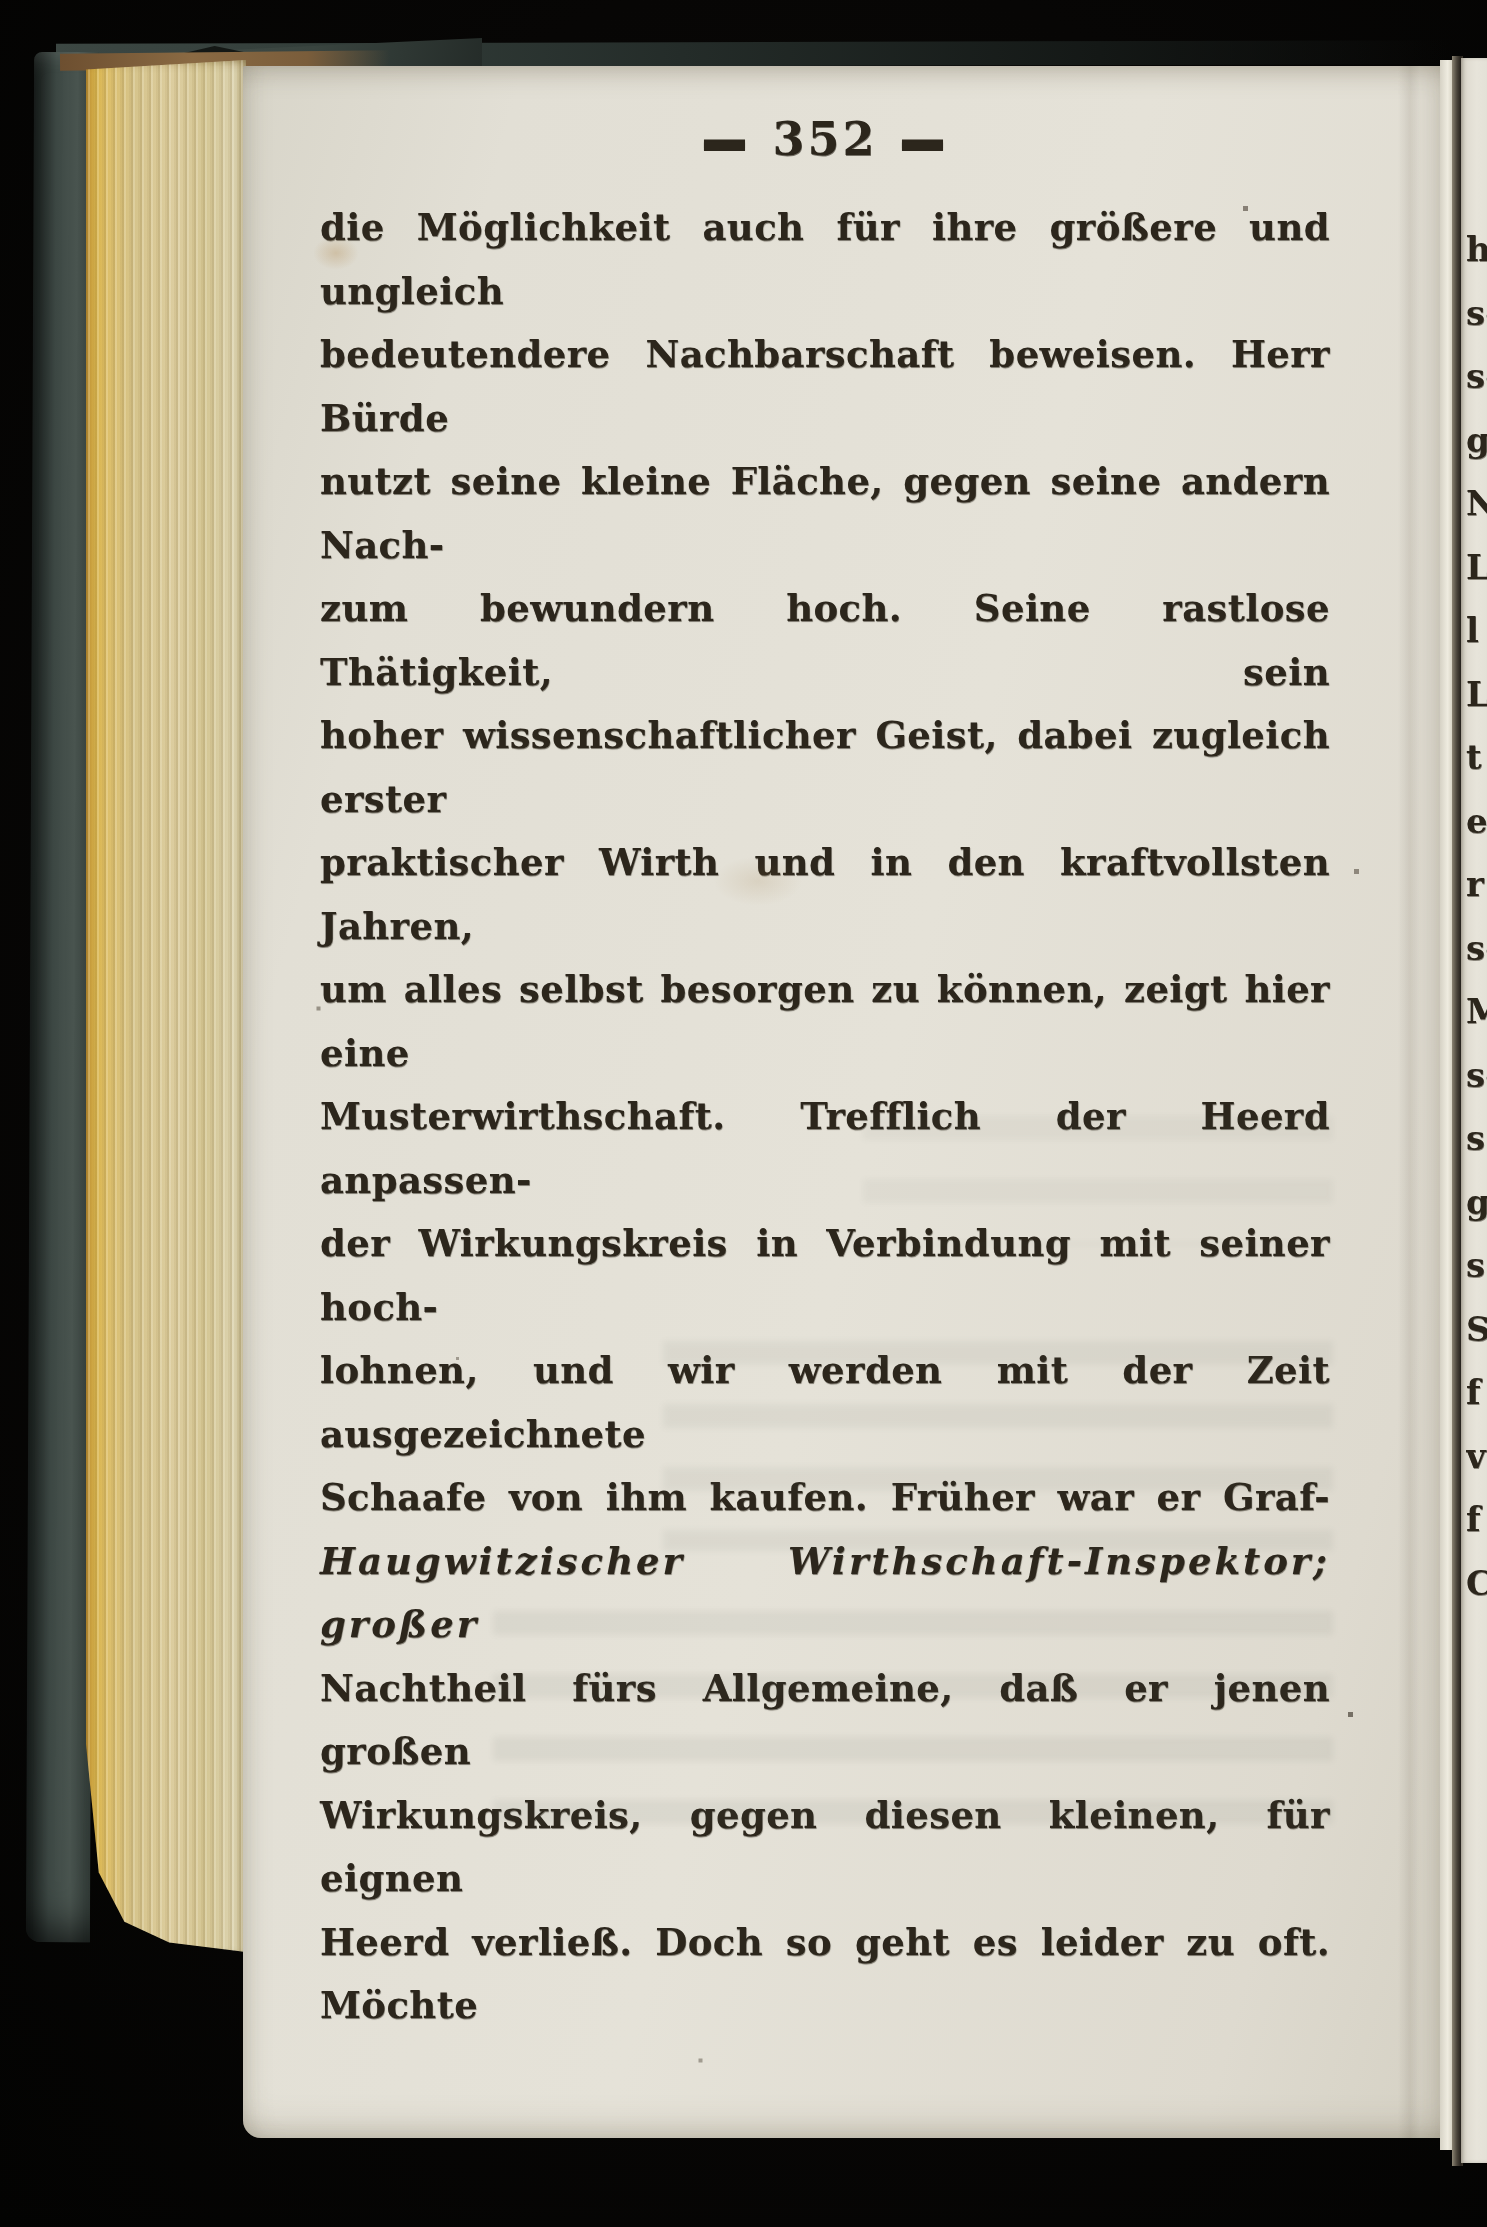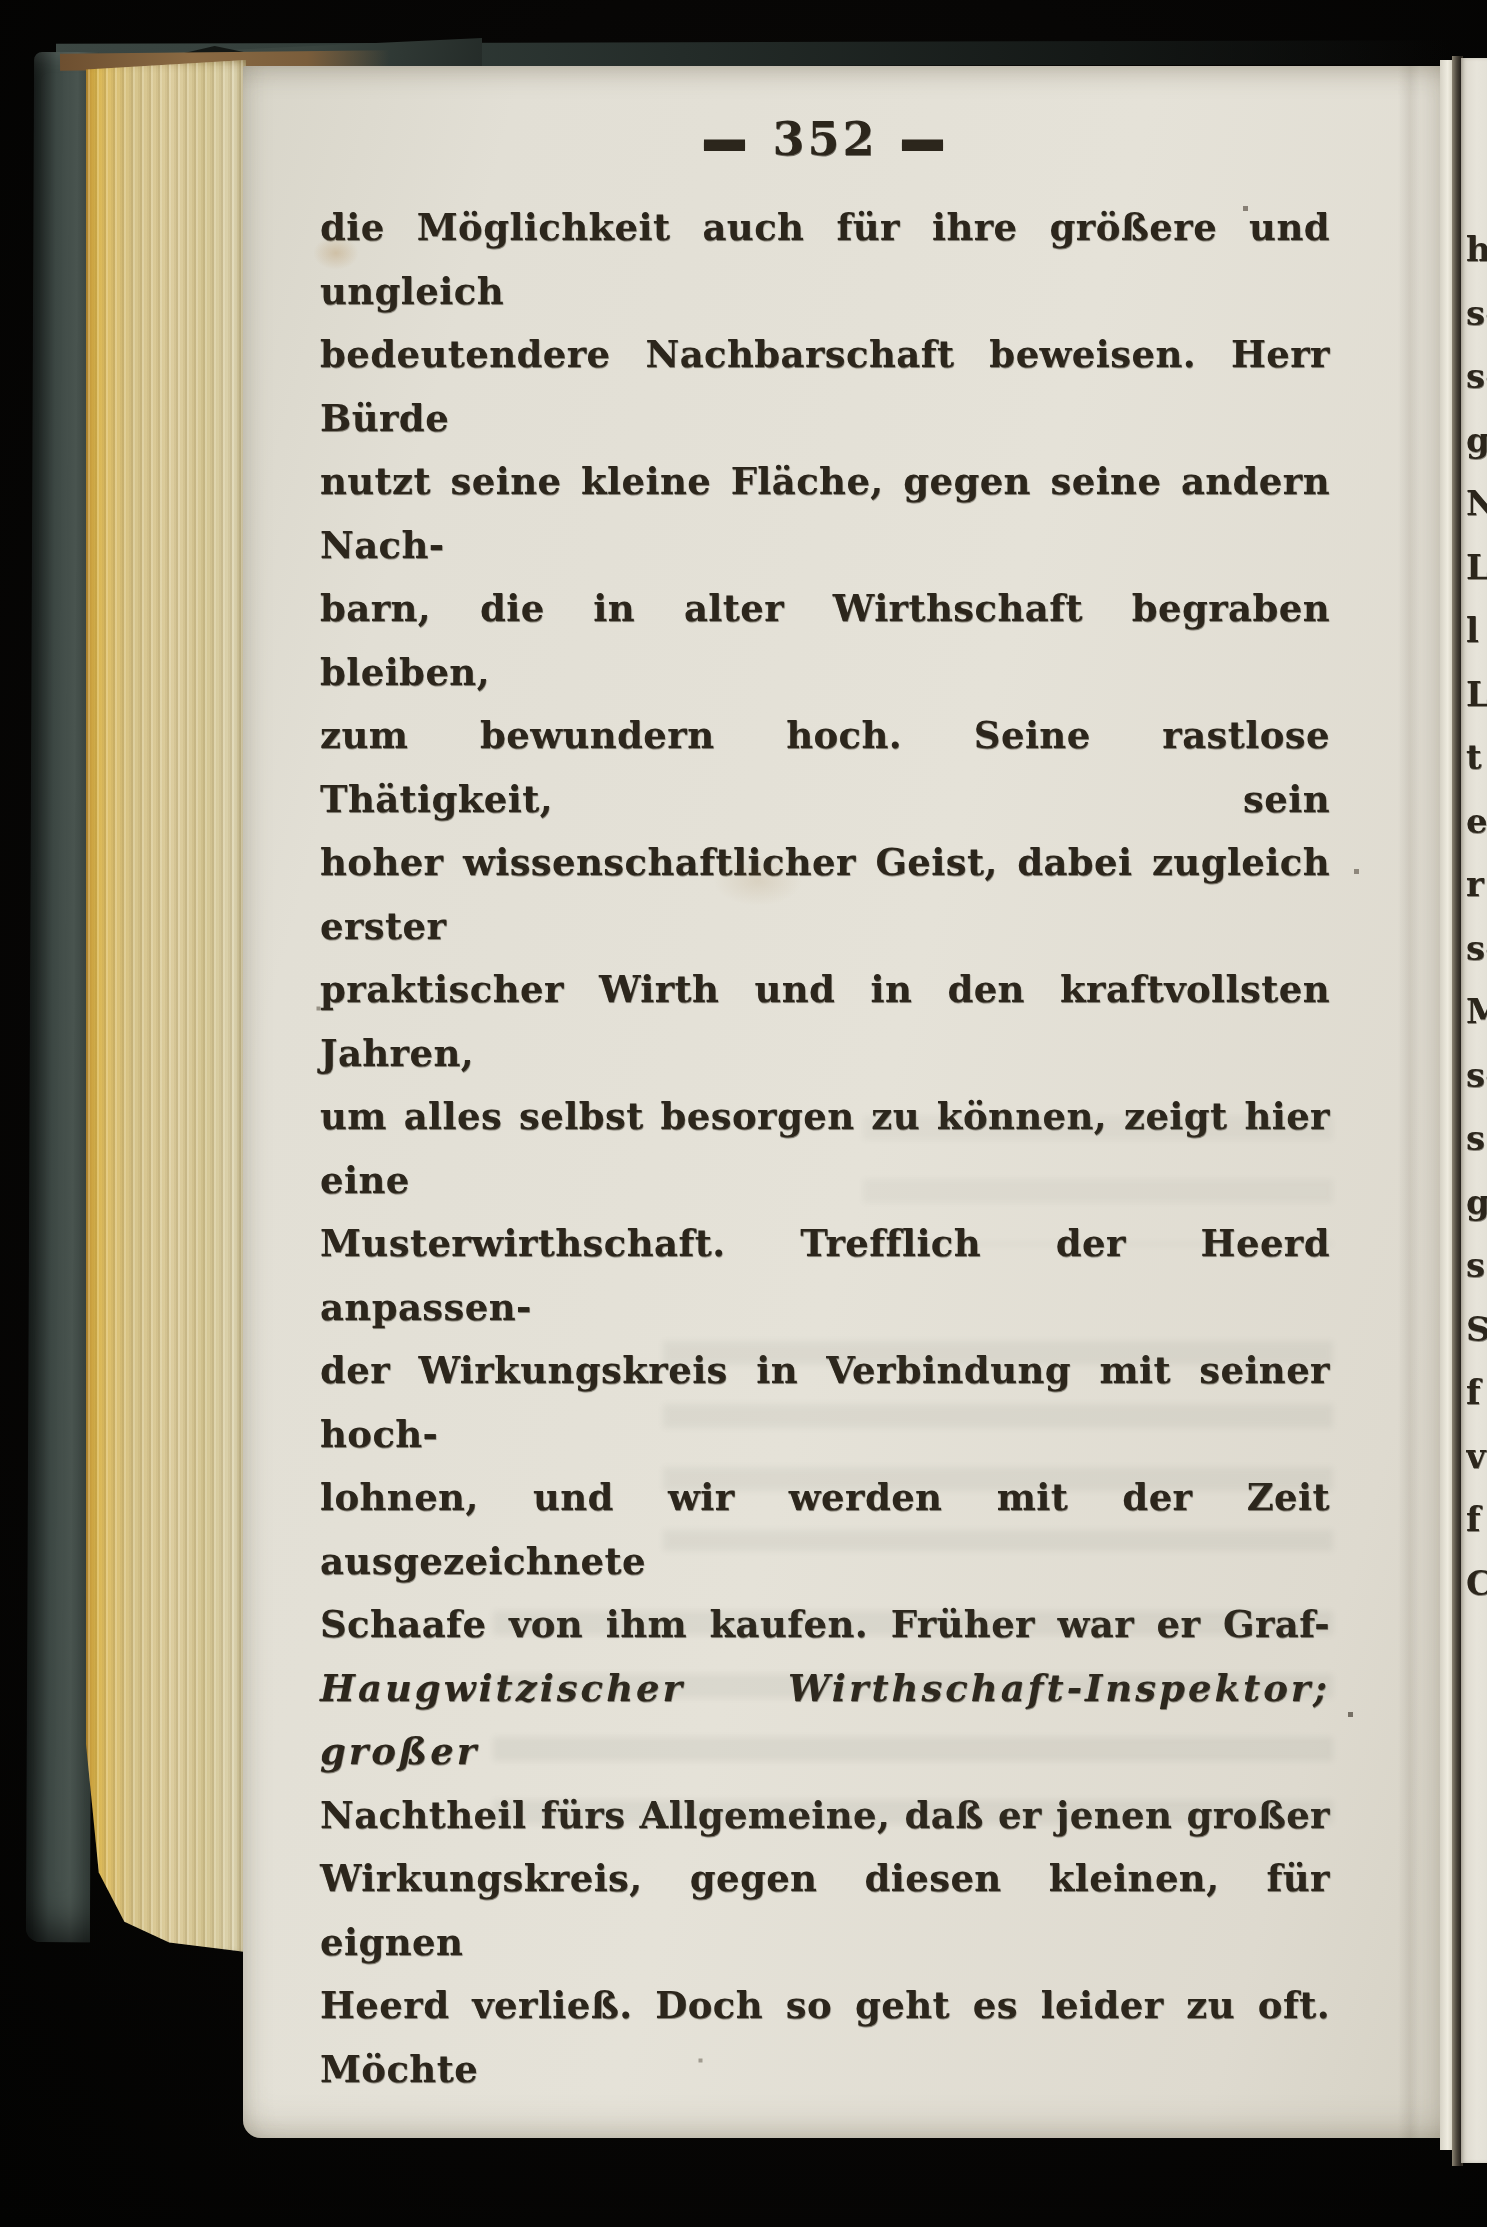--- a/index.html
+++ b/index.html
@@ -127,31 +127,30 @@
   <div class="main-page">
     <div class="page-header">
       <span class="hdr-dash">—</span>
       <span class="hdr-num">352</span>
       <span class="hdr-dash">—</span>
     </div>
     <div class="text-block">
         <div class="line">die Möglichkeit auch für ihre größere und ungleich</div>
         <div class="line">bedeutendere Nachbarschaft beweisen. Herr Bürde</div>
         <div class="line">nutzt seine kleine Fläche, gegen seine andern Nach-</div>
-        <div class="line">barn, die in alter Wirthschaft begraben bleiben,</div>
         <div class="line">zum bewundern hoch. Seine rastlose Thätigkeit, sein</div>
         <div class="line">hoher wissenschaftlicher Geist, dabei zugleich erster</div>
         <div class="line">praktischer Wirth und in den kraftvollsten Jahren,</div>
         <div class="line">um alles selbst besorgen zu können, zeigt hier eine</div>
         <div class="line">Musterwirthschaft. Trefflich der Heerd anpassen-</div>
         <div class="line">der Wirkungskreis in Verbindung mit seiner hoch-</div>
         <div class="line">lohnen, und wir werden mit der Zeit ausgezeichnete</div>
         <div class="line">Schaafe von ihm kaufen. Früher war er Graf-</div>
         <div class="line spaced">Haugwitzischer Wirthschaft-Inspektor; großer</div>
-        <div class="line">Nachtheil fürs Allgemeine, daß er jenen großer</div>
+        <div class="line">Nachtheil fürs Allgemeine, daß er jenen großen</div>
         <div class="line">Wirkungskreis, gegen diesen kleinen, für eignen</div>
         <div class="line">Heerd verließ. Doch so geht es leider zu oft. Möchte</div>
       </div>
     <div class="bleed b1"></div>
     <div class="bleed b2"></div>
     <div class="bleed b3"></div>
     <div class="stain s1"></div>
     <div class="stain s2"></div>
     <div class="specks"></div>
   </div>

